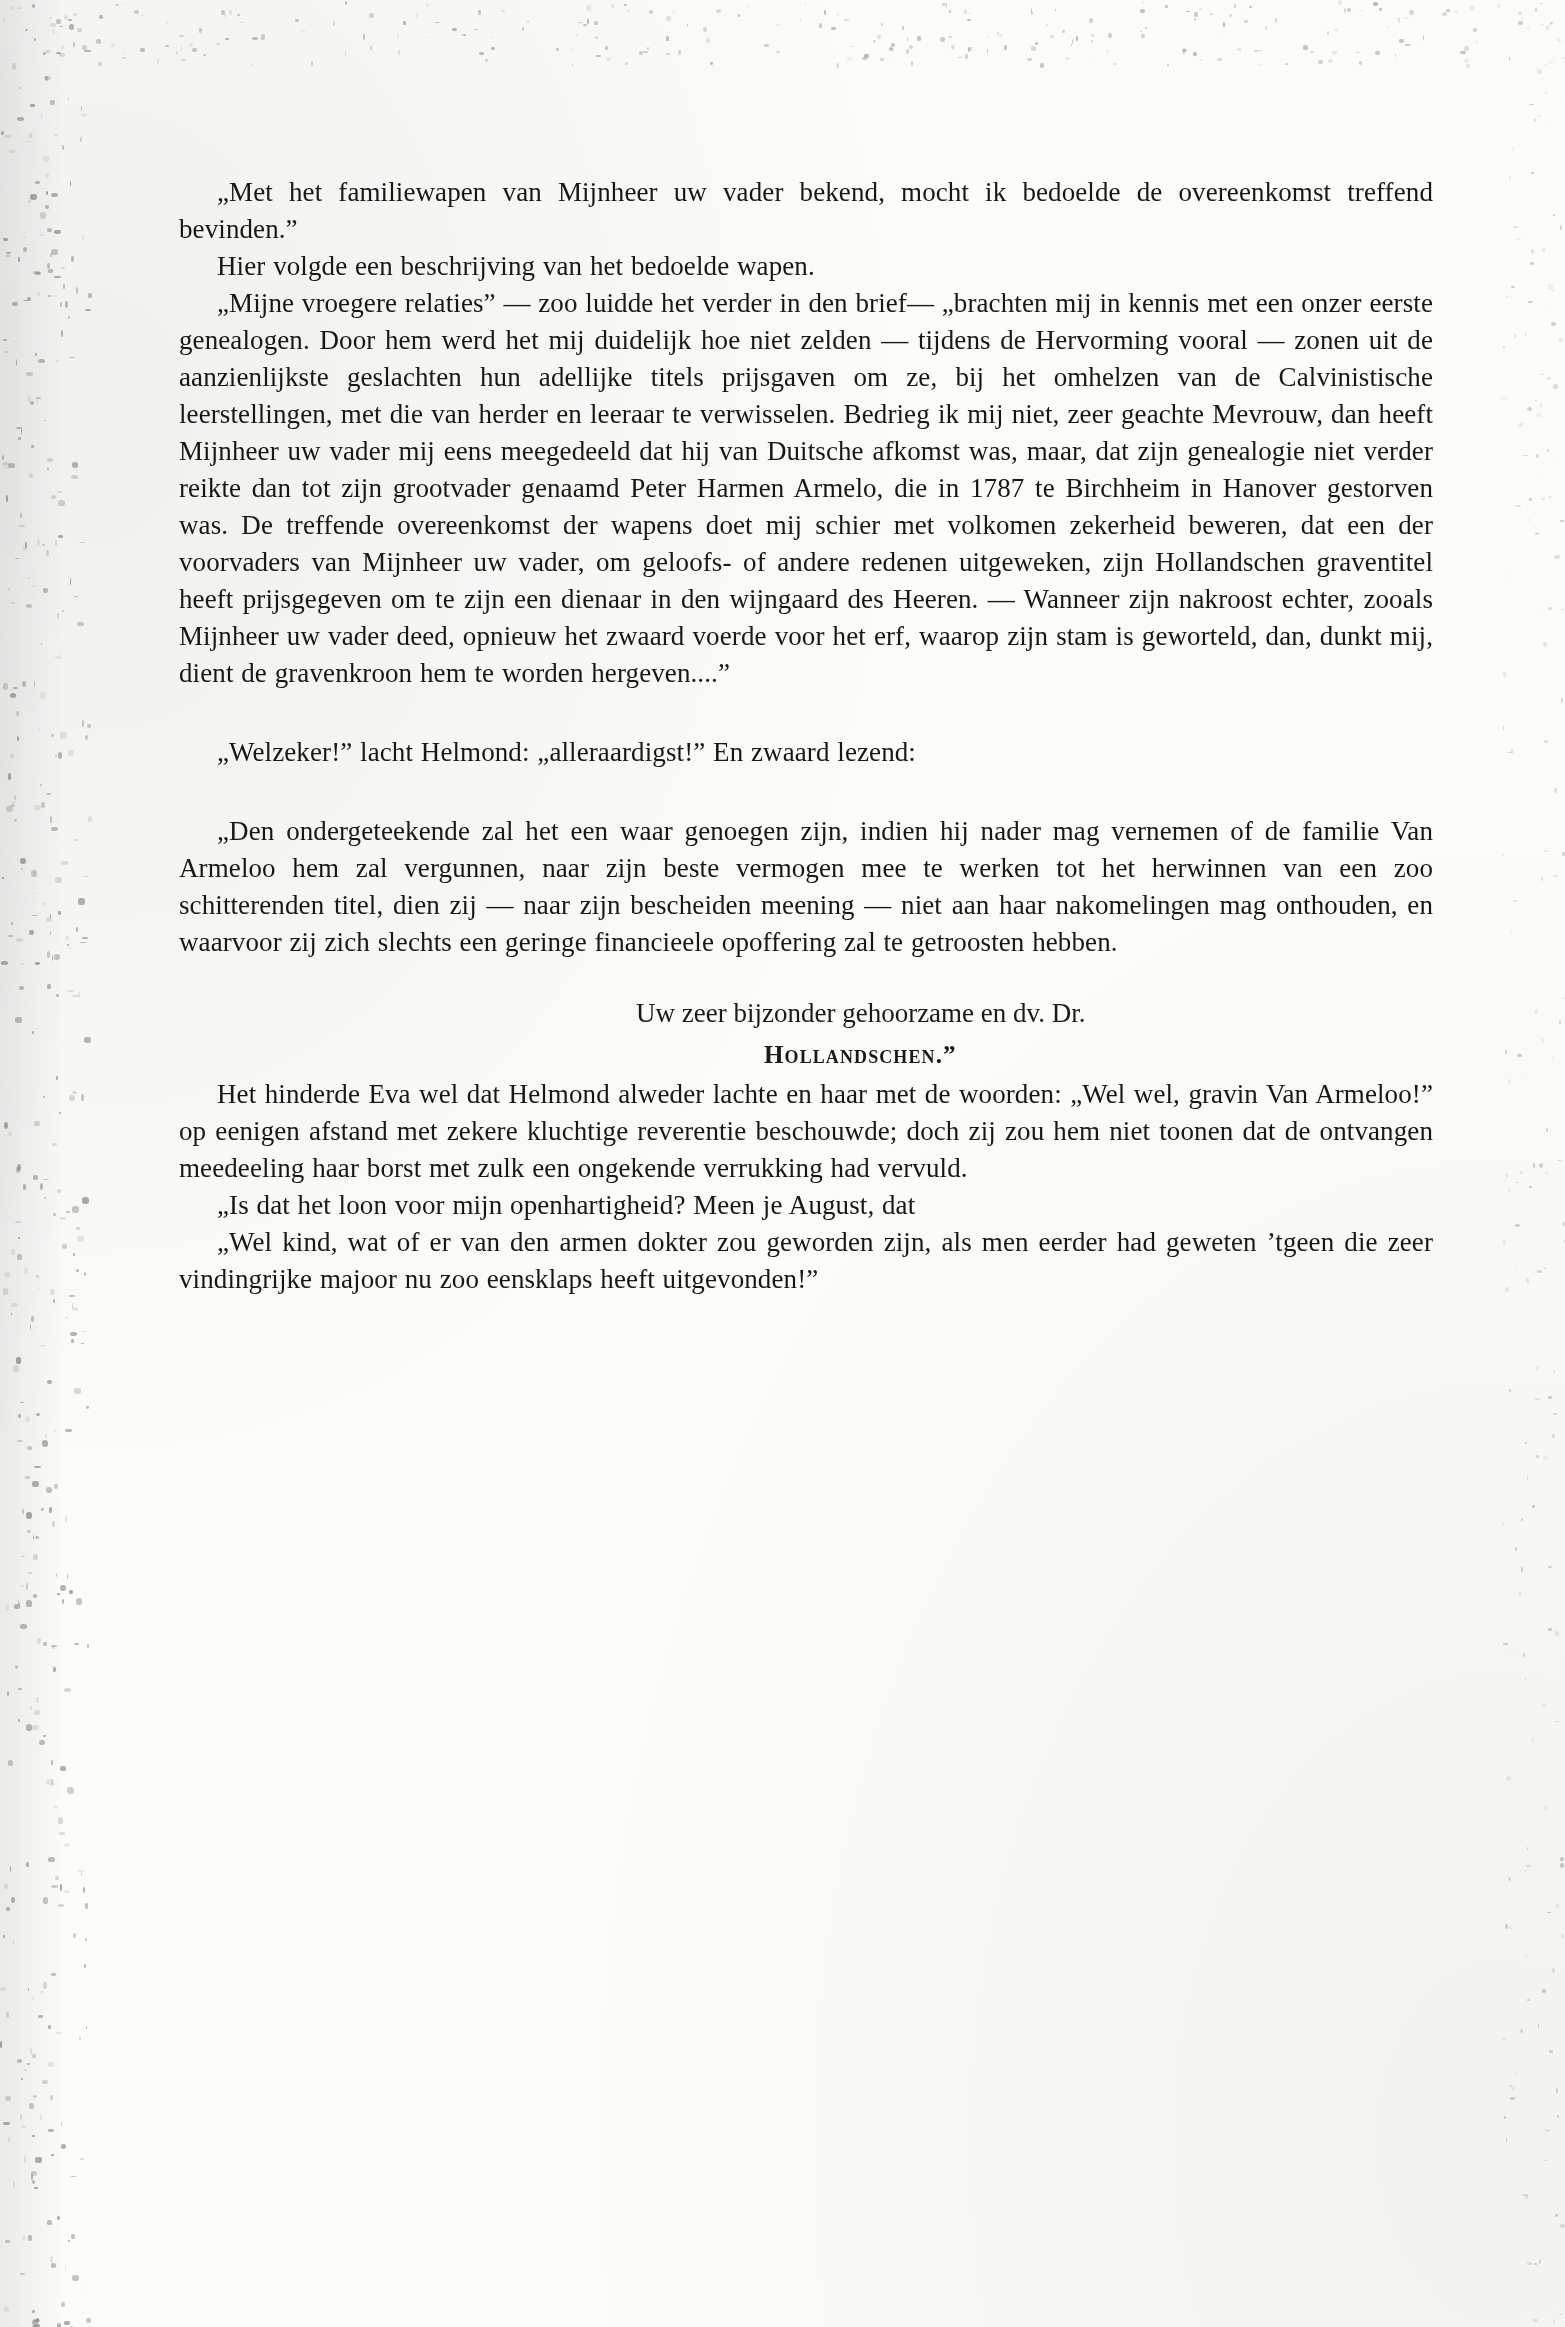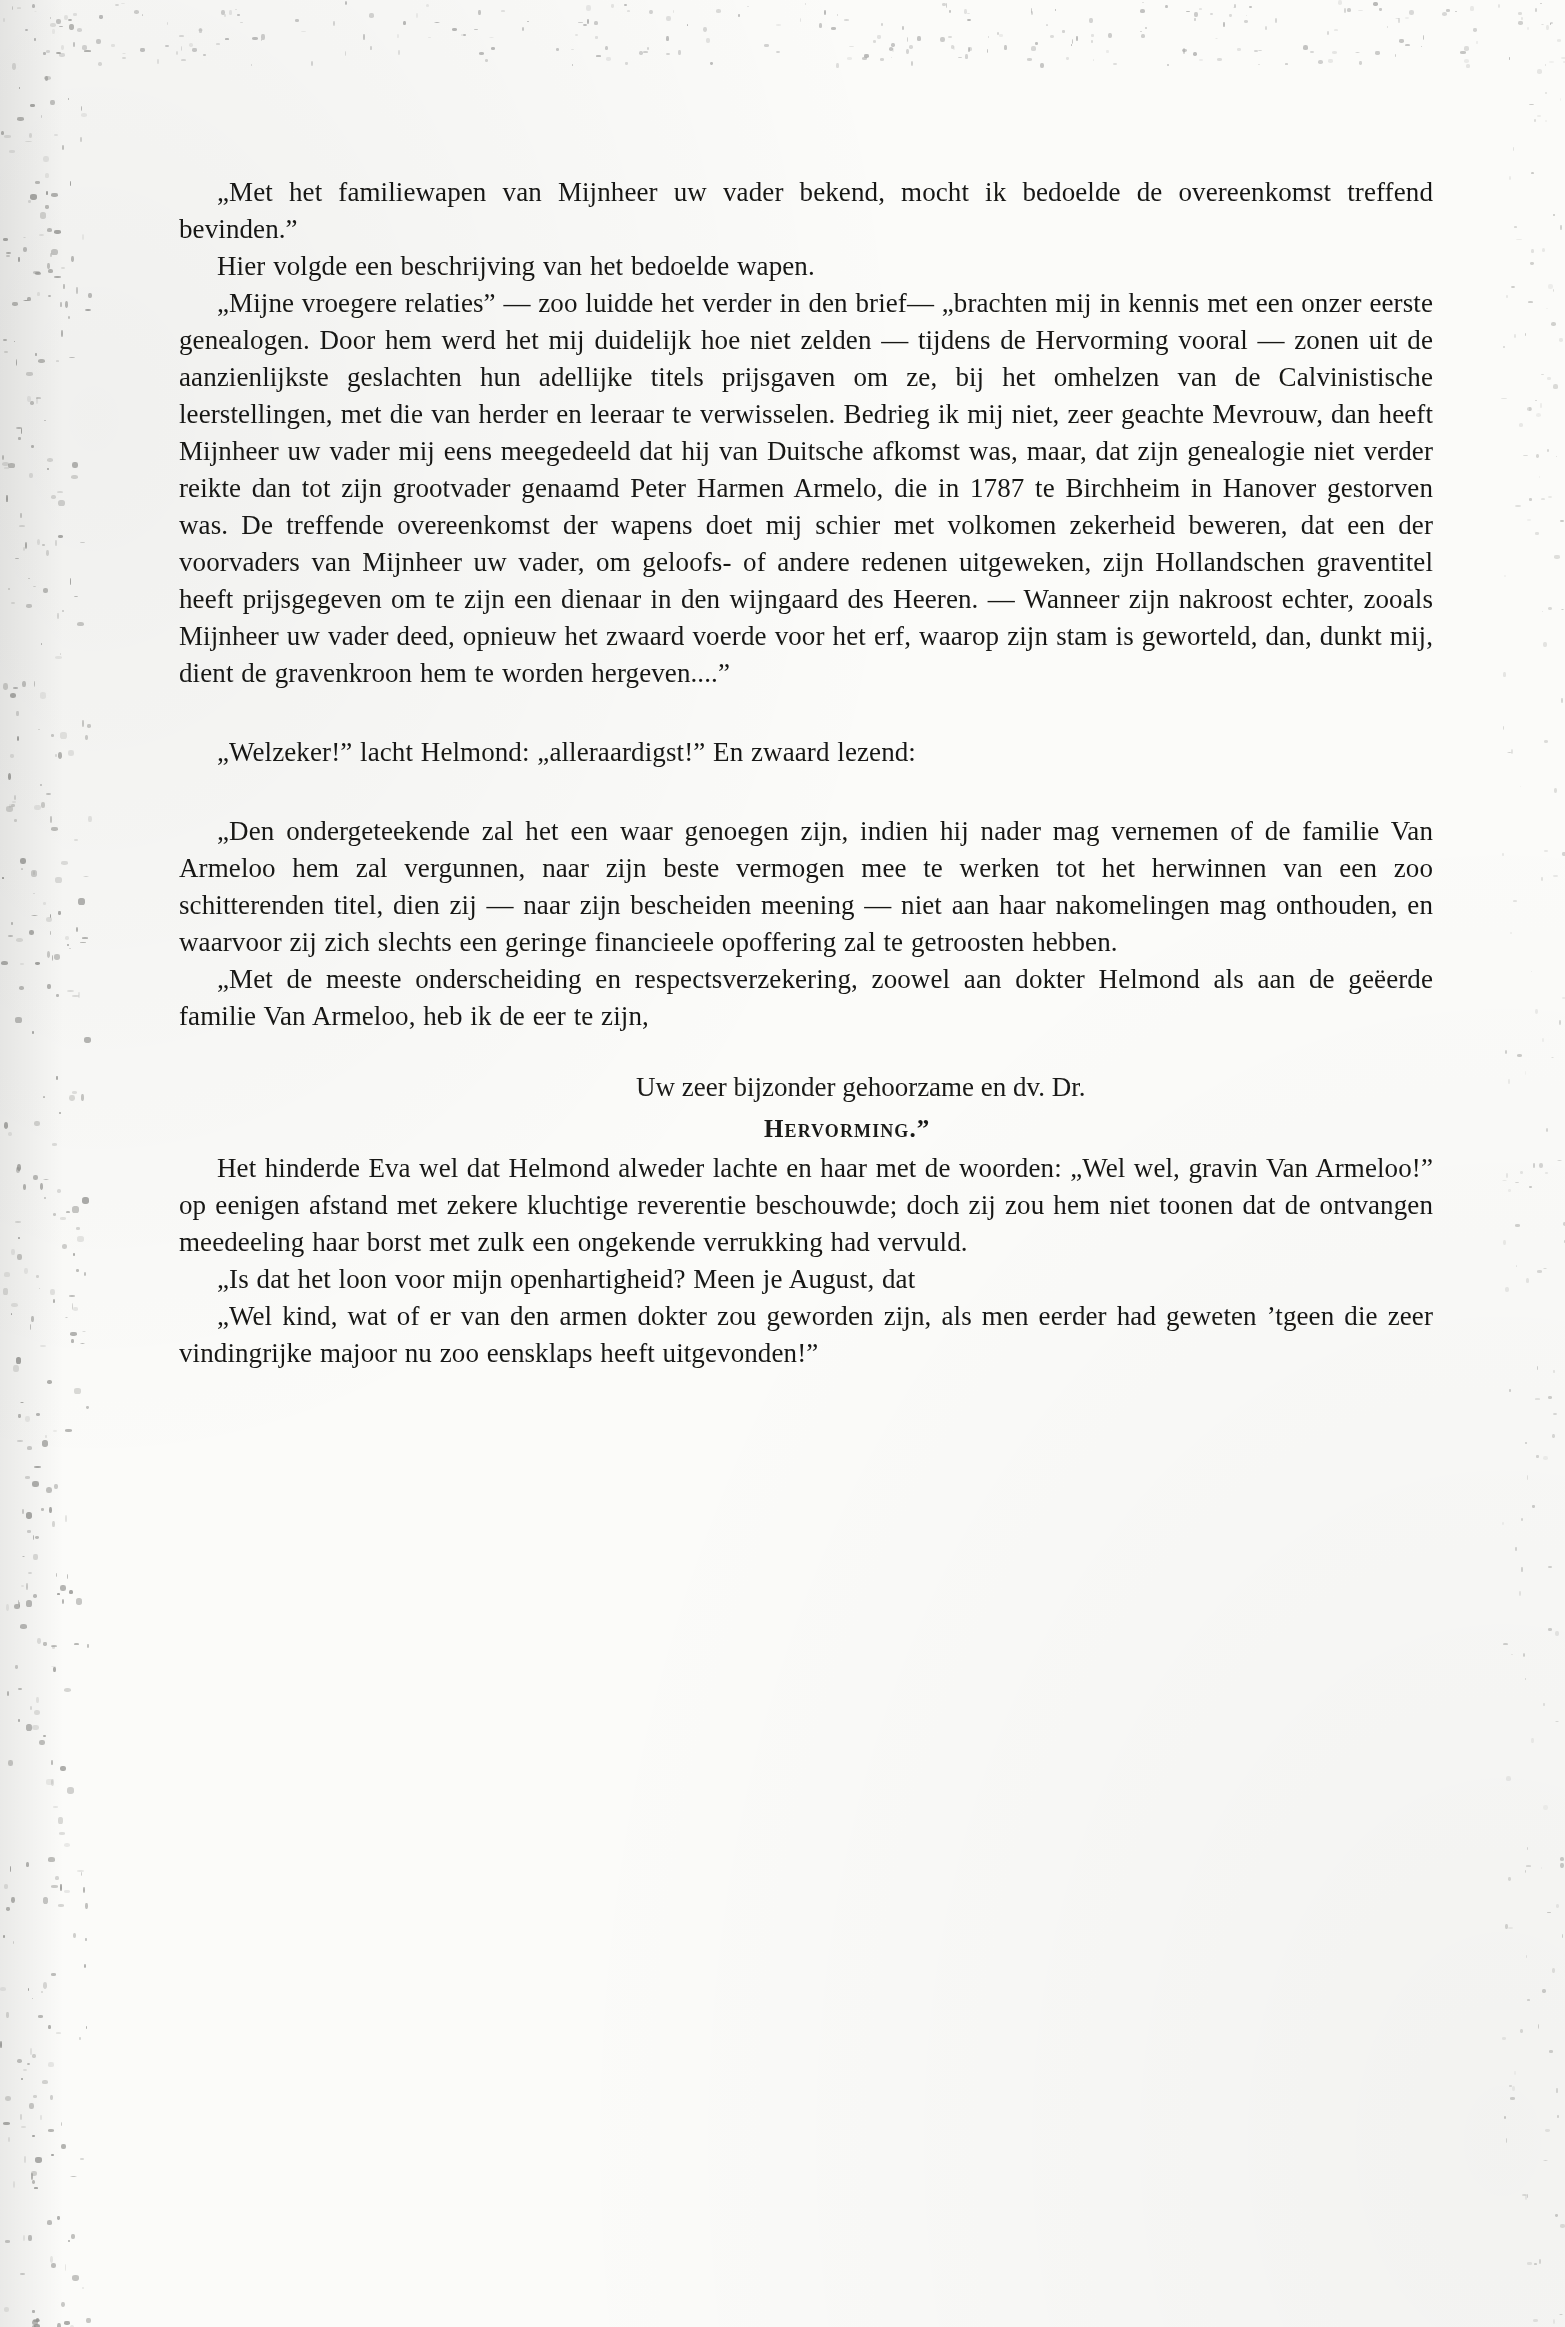--- a/index.html
+++ b/index.html
@@ -1030,25 +1030,24 @@
 
   <div class="body-col">
 
     <p class="para indent">„Met het familiewapen van Mijnheer uw vader bekend, mocht ik bedoelde de overeenkomst treffend bevinden.”</p>
     <p class="para indent">Hier volgde een beschrijving van het bedoelde wapen.</p>
     <p class="para indent">„Mijne vroegere relaties” — zoo luidde het verder in den brief— „brachten mij in kennis met een onzer eerste genealogen. Door hem werd het mij duidelijk hoe niet zelden — tijdens de Hervorming vooral — zonen uit de aanzienlijkste geslachten hun adellijke titels prijsgaven om ze, bij het omhelzen van de Calvinistische leerstellingen, met die van herder en leeraar te verwisselen. Bedrieg ik mij niet, zeer geachte Mevrouw, dan heeft Mijnheer uw vader mij eens meegedeeld dat hij van Duitsche afkomst was, maar, dat zijn genealogie niet verder reikte dan tot zijn grootvader genaamd Peter Harmen Armelo, die in 1787 te Birchheim in Hanover gestorven was. De treffende overeenkomst der wapens doet mij schier met volkomen zekerheid beweren, dat een der voorvaders van Mijnheer uw vader, om geloofs- of andere redenen uitgeweken, zijn Hollandschen graventitel heeft prijsgegeven om te zijn een dienaar in den wijngaard des Heeren. — Wanneer zijn nakroost echter, zooals Mijnheer uw vader deed, opnieuw het zwaard voerde voor het erf, waarop zijn stam is geworteld, dan, dunkt mij, dient de gravenkroon hem te worden hergeven....”</p>
 
     <p class="para indent gap-lg nojust">„Welzeker!” lacht Helmond: „alleraardigst!” En zwaard lezend:</p>
 
     <p class="para indent gap-lg">„Den ondergeteekende zal het een waar genoegen zijn, indien hij nader mag vernemen of de familie Van Armeloo hem zal vergunnen, naar zijn beste vermogen mee te werken tot het herwinnen van een zoo schitterenden titel, dien zij — naar zijn bescheiden meening — niet aan haar nakomelingen mag onthouden, en waarvoor zij zich slechts een geringe financieele opoffering zal te getroosten hebben.</p>
-    <p class="para indent">„Met de meeste onderscheiding en respectsverzekering, zoowel aan dokter Helmond als aan de geëerde familie Van Armeloo, heb ik de eer te zijn,</p>
 
     <div class="sig-block">
       <div class="sig-line sig-uw">Uw zeer bijzonder gehoorzame en dv. Dr.</div>
-      <div class="sig-line sig-name">Hervorming.”</div>
+      <div class="sig-line sig-name">Hollandschen.”</div>
     </div>
 
     <p class="para indent closing">Het hinderde Eva wel dat Helmond alweder lachte en haar met de woorden: „Wel wel, gravin Van Armeloo!” op eenigen afstand met zekere kluchtige reverentie beschouwde; doch zij zou hem niet toonen dat de ontvangen meedeeling haar borst met zulk een ongekende verrukking had vervuld.</p>
     <p class="para indent">„Is dat het loon voor mijn openhartigheid? Meen je August, dat</p>
     <p class="para indent">„Wel kind, wat of er van den armen dokter zou geworden zijn, als men eerder had geweten ’tgeen die zeer vindingrijke majoor nu zoo eensklaps heeft uitgevonden!”</p>
 
   </div>
 </div>
 
 

